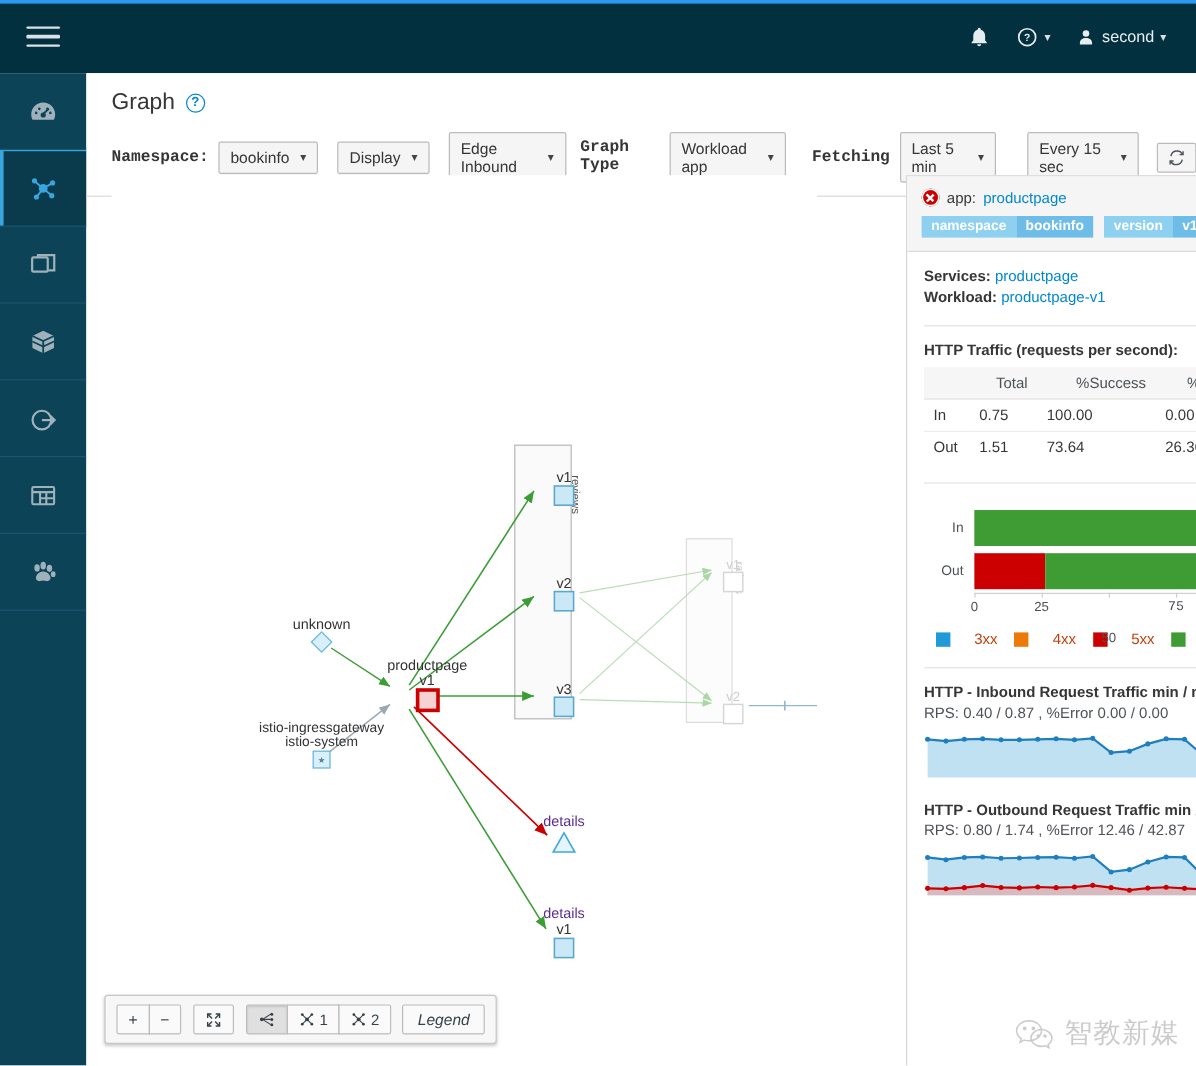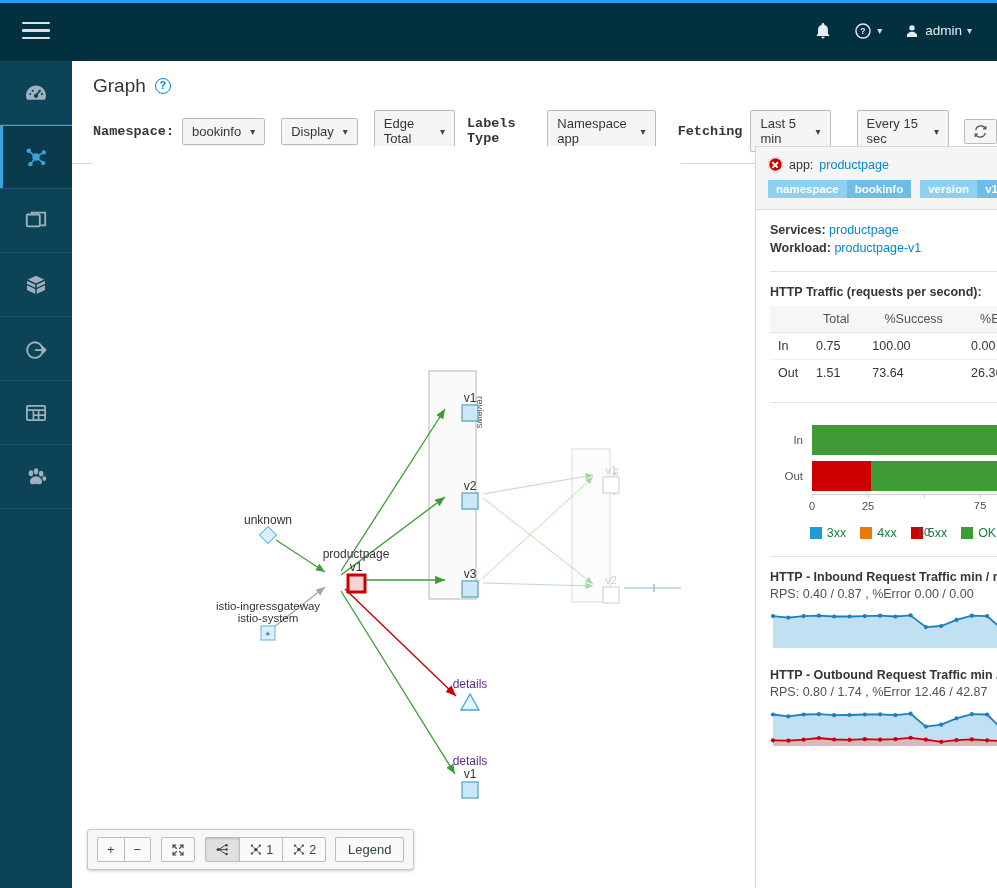--- a/index.html
+++ b/index.html
@@ -94,21 +94,21 @@
   .btn-group { display:flex; }
   .gbtn {
     background:#fafafa; border:1px solid #bcbcbc; padding:4px 9px; cursor:pointer;
     font-size:13px; color:#36424a; display:flex; align-items:center; justify-content:center;
     min-width:25px; height:25px; margin-left:-1px;
   }
   .gbtn:first-child { margin-left:0; border-radius:2px 0 0 2px; }
   .gbtn:last-child { border-radius:0 2px 2px 0; }
   .gbtn.solo { border-radius:2px; margin-left:0; }
   .gbtn.active { background:#e0e0e0; box-shadow:inset 0 1px 2px rgba(0,0,0,.15); }
-  .gbtn.legend { padding:0 12px; border-radius:2px; }
+  .gbtn.legend { padding:0 12px; border-radius:2px;font-style:italic; }
 
   
   #sidepanel {
     position:absolute; left:683px; top:85px; width:296px; height:782px;
     background:#fff; border:1px solid #d6d6d6;
     font-size:12.5px; overflow:hidden;
   }
   #sp-header { background:#f5f5f5; border-bottom:1px solid #dcdcdc; padding:10px 12px 11px 12px; }
   .sp-approw { display:flex; align-items:center; gap:6px; }
   .err-icon {
@@ -127,41 +127,41 @@
   .badge .k { background:#8ed0f0; color:#fff; font-weight:bold; padding:3px 8px; font-size:11.5px; }
   .badge .v { background:#6ebde8; color:#fff; font-weight:bold; padding:3px 8px; font-size:11.5px; }
   #sp-body { padding:13px 14px; }
   .sp-kv { margin-bottom:4px; }
   .sp-kv b { color:#363636; }
   .sp-rule { height:1px; background:#e3e3e3; margin:16px 0 13px 0; }
   .sp-section-title { font-weight:bold; color:#363636; margin-bottom:7px; }
 
   table.traffic { width:100%; border-collapse:collapse; font-size:12.5px; }
   table.traffic th {
-    background:#f6f6f6; color:#4d5258; font-weight:normal; text-align:center;
+    background:#f6f6f6; color:#4d5258; font-weight:normal; text-align:right;
     padding:6px 8px; border-bottom:1px solid #e3e3e3;
   }
   table.traffic th:first-child { width:38px; }
   table.traffic td { padding:6px 8px; border-bottom:1px solid #ededed; color:#363636; }
   table.traffic tr:last-child td { border-bottom:none; }
 
   
   .barchart { padding:6px 0 0 0; }
   .bc-row { display:flex; align-items:center; height:36px; }
   .bc-label { width:42px; text-align:right; padding-right:9px; font-size:11.5px; color:#4d5258; }
   .bc-track { position:relative; height:30px; flex:1; }
   .bc-seg { position:absolute; top:0; height:30px; }
   .bc-gridlines { position:absolute; left:0; top:0; bottom:0; right:0; }
   .bc-gridlines i { position:absolute; top:0; bottom:0; width:1px; background:#d8d8d8; display:block; }
   .bc-axis { display:flex; align-items:flex-start; margin-left:42px; position:relative; height:24px; }
   .bc-axis-line { position:absolute; left:0; right:0; top:0; height:1px; background:#cfcfcf; }
   .bc-tick { position:absolute; top:0; font-size:11px; color:#4d5258; transform:translateX(-50%); padding-top:6px; }
   .bc-tickmark { position:absolute; top:0; width:1px; height:4px; background:#cfcfcf; }
   .bc-legend { display:flex; justify-content:center; gap:14px; margin-top:8px; }
-  .bc-legend span { display:flex; align-items:center; gap:5px; font-size:12.5px; color:#15803d; }
+  .bc-legend span { display:flex; align-items:center; gap:20px; font-size:12.5px; color:#c2410c; }
   .swatch { width:12px; height:12px; display:block; }
 
   .spark-title { font-weight:bold; color:#363636; margin-bottom:3px; font-size:12.5px; }
   .spark-sub { color:#4d5258; margin-bottom:5px; font-size:12.5px; }
 
   
   #watermark {
     position:absolute; right:14px; bottom:12px;
     display:flex; align-items:center; gap:7px; opacity:.30;
     pointer-events:none;
@@ -194,21 +194,21 @@
         <circle cx="12" cy="12" r="9.4" fill="none" stroke="#e6edf0" stroke-width="1.9"></circle>
         <text x="12" y="16.4" text-anchor="middle" font-size="11.5" font-weight="bold" fill="#e6edf0" font-family="Liberation Sans, sans-serif">?</text>
       </svg>
       <span class="chev">▾</span>
     </div>
     <div class="mh-btn">
       <svg style="width:16px;height:16px" viewBox="0 0 24 24" fill="#e6edf0">
         <circle cx="12" cy="7.3" r="4.1"></circle>
         <path d="M12 13c-4.2 0-7.6 2.6-7.6 5.8V21h15.2v-2.2c0-3.2-3.4-5.8-7.6-5.8z"></path>
       </svg>
-      <span>admin</span>
+      <span>second</span>
       <span class="chev">▾</span>
     </div>
   </div>
 </div>
 
 <div id="leftnav">
 
   <div class="nav-item">
     <svg class="navicon" viewBox="0 0 24 24">
       <path d="M12 5C6.9 5 2.8 9.1 2.8 14.2c0 1.5.4 2.9 1 4.1h16.4c.6-1.2 1-2.6 1-4.1C21.2 9.1 17.1 5 12 5z" fill="#9fb2bc"></path>
@@ -294,26 +294,26 @@
     <span class="tb-label">Namespace:</span>
     <div class="tb-select">
       <span>bookinfo</span>
       <span class="chev">▾</span>
     </div>
     <div class="tb-select" style="margin-left:8px">
       <span>Display</span>
       <span class="chev">▾</span>
     </div>
     <div class="tb-select" style="margin-left:8px">
-      <span>Edge Total</span>
+      <span>Edge Inbound</span>
       <span class="chev">▾</span>
     </div>
-    <span class="tb-label" style="margin-left:4px">Labels Type</span>
+    <span class="tb-label" style="margin-left:4px">Graph Type</span>
     <div class="tb-select">
-      <span>Namespace app</span>
+      <span>Workload app</span>
       <span class="chev">▾</span>
     </div>
     <span class="tb-label" style="margin-left:14px">Fetching</span>
     <div class="tb-select">
       <span>Last 5 min</span>
       <span class="chev">▾</span>
     </div>
     <div class="tb-select" style="margin-left:18px">
       <span>Every 15 sec</span>
       <span class="chev">▾</span>
@@ -711,14 +711,25 @@
             <circle cx="217.1" cy="36.3" r="2.1" fill="#cc0000"></circle>
             <circle cx="232.4" cy="37.3" r="2.1" fill="#cc0000"></circle>
             <circle cx="247.7" cy="36.1" r="2.1" fill="#cc0000"></circle>
             <circle cx="263.0" cy="34.8" r="2.1" fill="#cc0000"></circle>
           </svg>
       </div>
 
     </div>
   </div>
 
+  <div id="watermark">
+    <svg style="width:36px;height:30px" viewBox="0 0 40 32" fill="none" stroke="#555" stroke-width="1.4">
+      <path d="M15 4.5C8.6 4.5 3.5 8.7 3.5 13.8c0 2.9 1.7 5.5 4.3 7.2l-1.1 3.4 3.9-2a14.6 14.6 0 0 0 4.4.7c6.4 0 11.5-4.2 11.5-9.3S21.4 4.5 15 4.5z"></path>
+      <circle cx="11" cy="11.6" r="1" fill="#555"></circle>
+        <circle cx="19" cy="11.6" r="1" fill="#555"></circle>
+      <path d="M26.5 12.6c5.3 0 9.7 3.6 9.7 7.9 0 2.4-1.4 4.6-3.6 6l.9 2.9-3.3-1.7c-1.1.3-2.4.5-3.7.5-5.3 0-9.7-3.6-9.7-7.8s4.4-7.8 9.7-7.8z"></path>
+      <circle cx="23.6" cy="18.6" r=".9" fill="#555"></circle>
+        <circle cx="29.8" cy="18.6" r=".9" fill="#555"></circle>
+    </svg>
+    <span id="wm-text">智教新媒</span>
+  </div>
 
 </div>
 
 </body></html>

